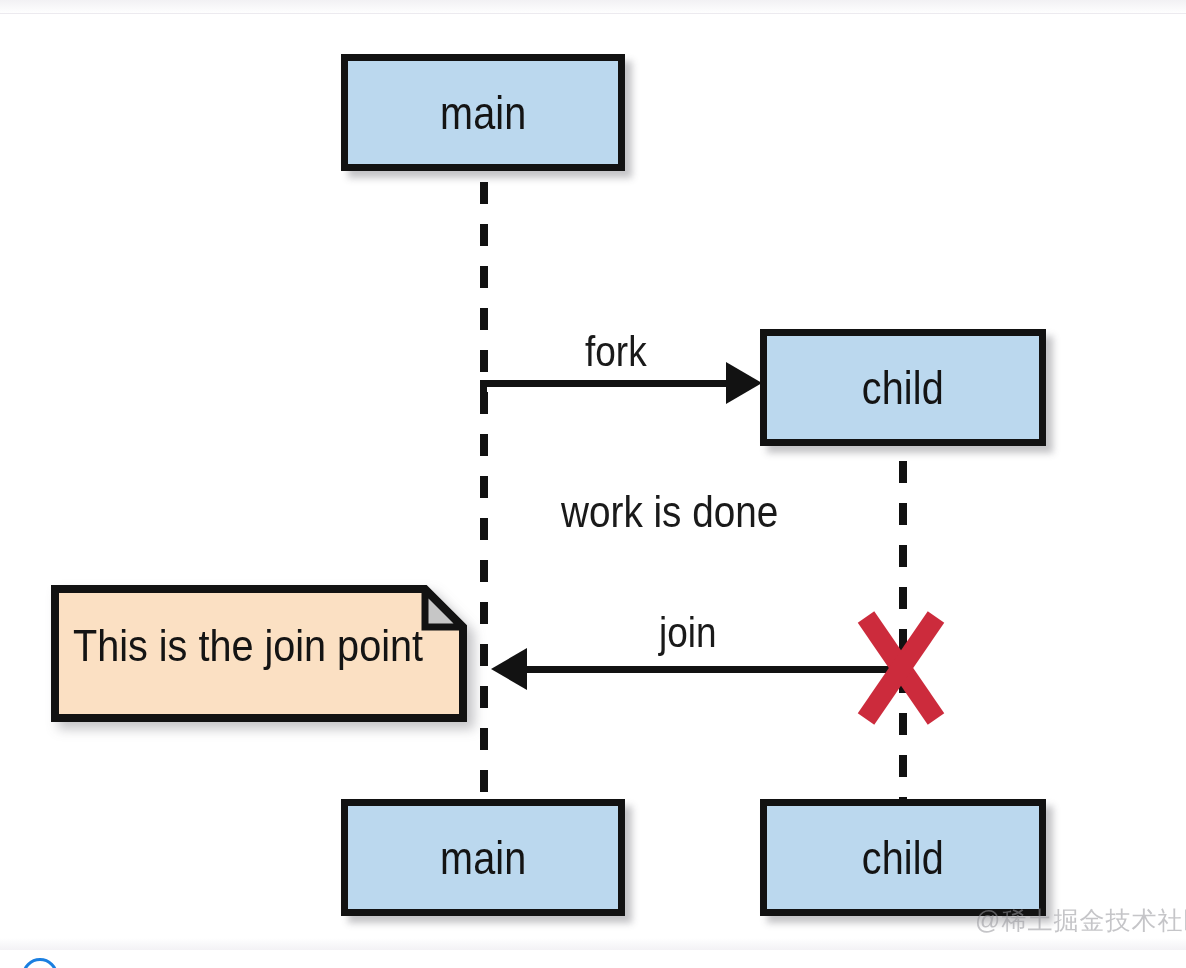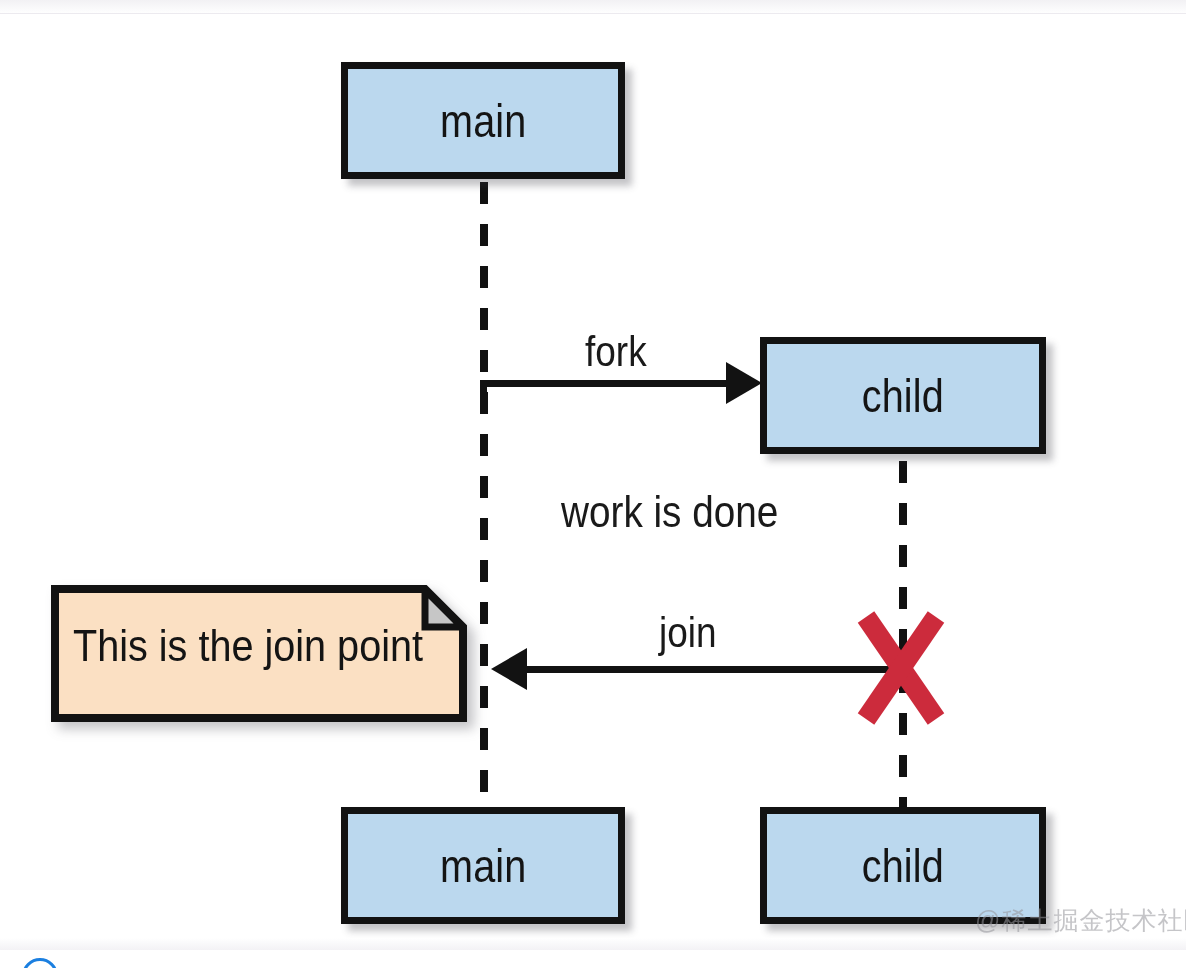--- a/index.html
+++ b/index.html
@@ -58,21 +58,20 @@
   
   .node {
     position: absolute;
     box-sizing: border-box;
     background: #bbd8ee;
     border: 7px solid #121212;
     box-shadow: 7px 7px 7px rgba(60, 60, 70, 0.30);
     display: flex;
     align-items: center;
     justify-content: center;
-    margin-top: 8px;
   }
   .node-label {
     font-family: "Liberation Sans", sans-serif;
     font-size: 46px;
     font-weight: 400;
     color: #141414;
     letter-spacing: 0.2px;
     transform: scaleX(0.86);
     line-height: 1;
   }

